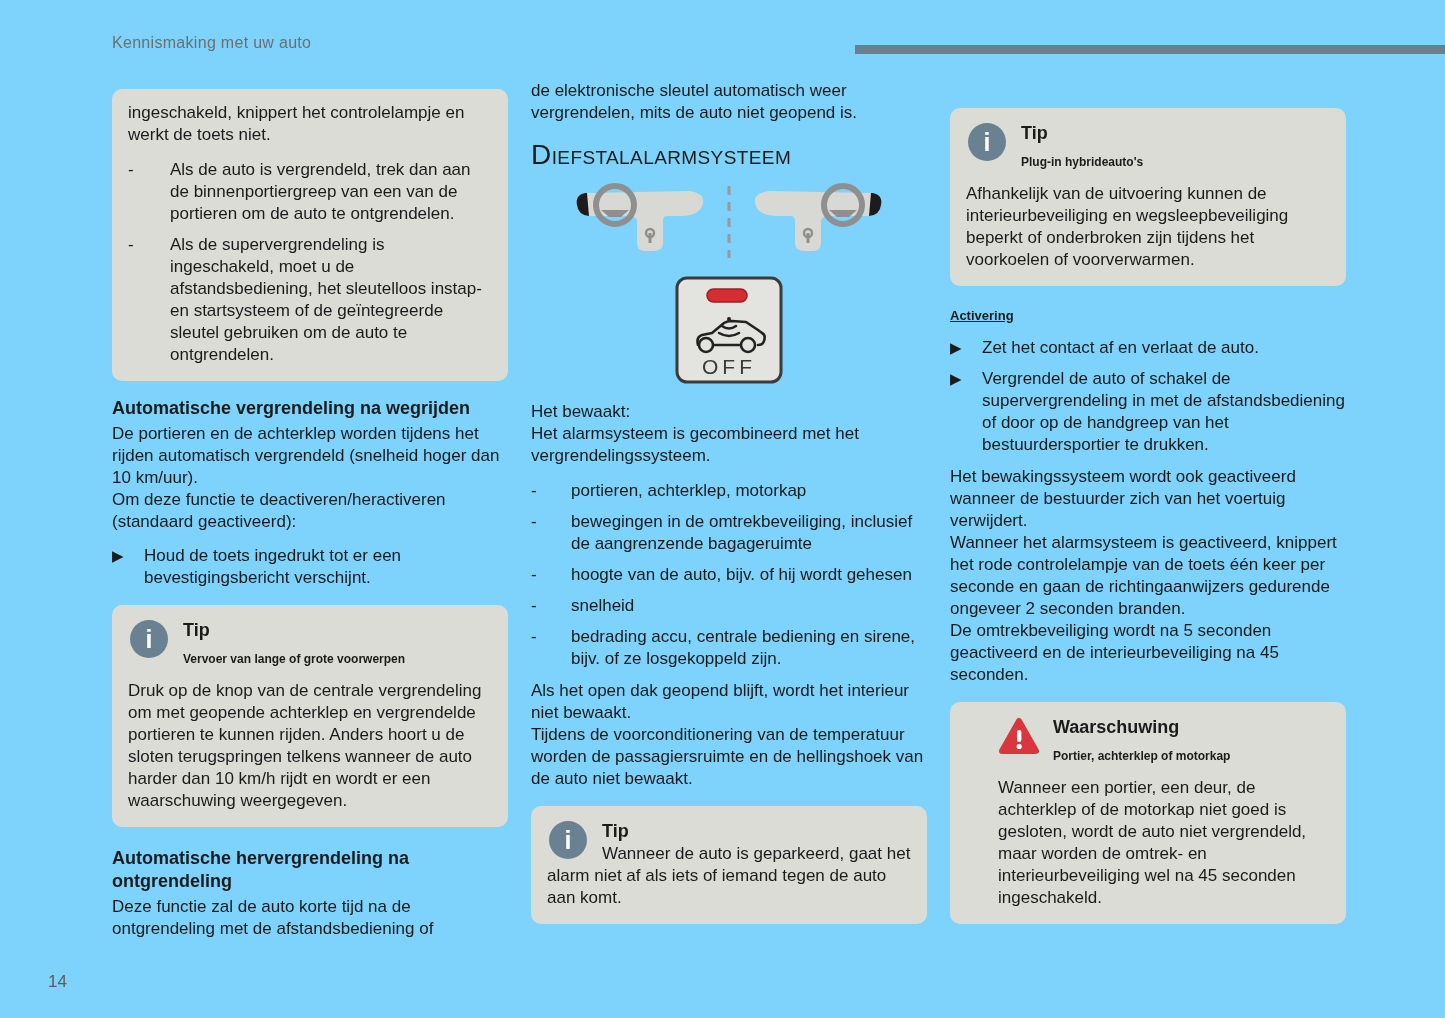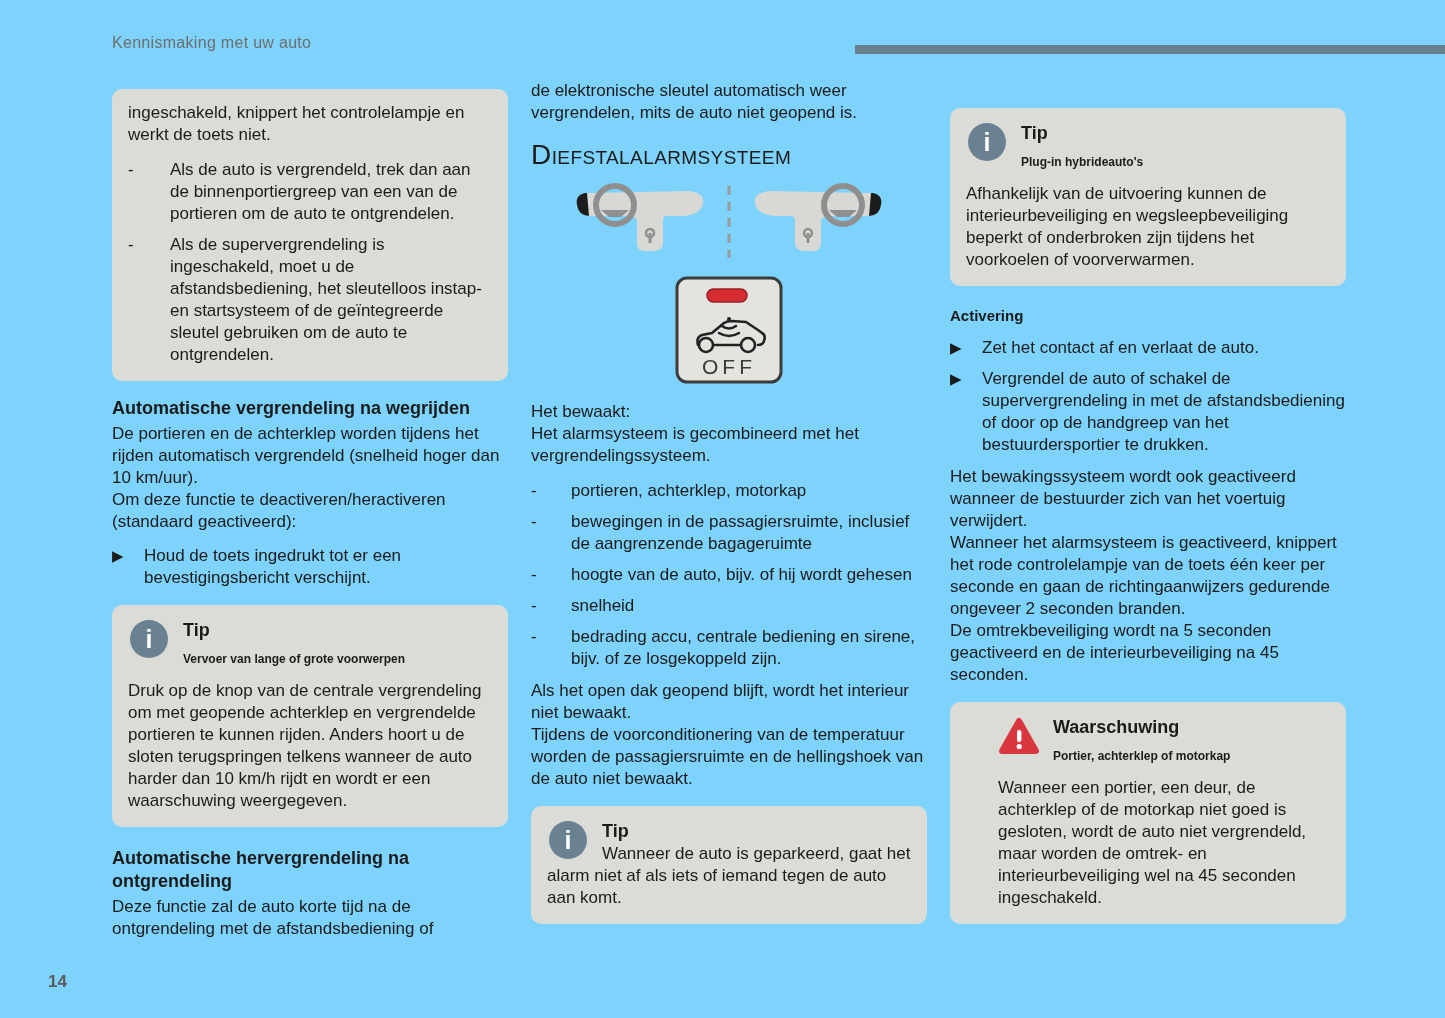--- a/index.html
+++ b/index.html
@@ -57,21 +57,21 @@
   .li{display:flex;margin-top:9px;}
   .li-marker{flex:none;width:40px;}
   .li-arrow .li-marker{font-size:15px;line-height:22px;width:32px;}
   .li-text{flex:1;}
   .box .li-marker{width:42px;}
   
   .figure{margin:6px 0 10px 0;text-align:center;}
   .fig-row{display:flex;justify-content:center;align-items:center;gap:14px;margin-bottom:14px;}
   .page-number{
     position:absolute;left:48px;top:972px;
-    font-weight:bold;font-size:17px;color:#5c5c5c;
+    font-weight:normal;font-size:17px;color:#5c5c5c;
   }
 </style>
 </head>
 <body>
 
 <div class="page">
 
   <div class="header-title">Kennismaking met uw auto</div>
   <div class="accent-bar"></div>
 
@@ -164,21 +164,21 @@
       <p>Het bewaakt:</p>
       <p>Het alarmsysteem is gecombineerd met het vergrendelingssysteem.</p>
 
       <div style="height:4px;"></div>
       <div class="li">
         <span class="li-marker">-</span>
         <span class="li-text">portieren, achterklep, motorkap</span>
       </div>
       <div class="li">
         <span class="li-marker">-</span>
-        <span class="li-text">bewegingen in de passagiersruimte, inclusief de aangrenzende bagageruimte</span>
+        <span class="li-text">bewegingen in de omtrekbeveiliging, inclusief de aangrenzende bagageruimte</span>
       </div>
       <div class="li">
         <span class="li-marker">-</span>
         <span class="li-text">hoogte van de auto, bijv. of hij wordt gehesen</span>
       </div>
       <div class="li">
         <span class="li-marker">-</span>
         <span class="li-text">snelheid</span>
       </div>
       <div class="li">
@@ -199,21 +199,21 @@
 
     <div class="col">
 
       <div class="note-box" style="margin-top:5px;">
         <span class="note-icon">i</span>
         <div class="note-title">Tip</div>
         <div class="note-subtitle">Plug-in hybrideauto's</div>
         <div class="note-body">Afhankelijk van de uitvoering kunnen de interieurbeveiliging en wegsleepbeveiliging beperkt of onderbroken zijn tijdens het voorkoelen of voorverwarmen.</div>
       </div>
 
-      <div class="h-sub" style="font-size:15px;margin-top:18px;">Activering</div>
+      <div class="h-sub" style="font-size:13px;margin-top:18px;text-decoration:underline;">Activering</div>
 
       <div class="li li-arrow" style="margin-top:10px;">
         <span class="li-marker">▶</span>
         <span class="li-text">Zet het contact af en verlaat de auto.</span>
       </div>
       <div class="li li-arrow">
         <span class="li-marker">▶</span>
         <span class="li-text">Vergrendel de auto of schakel de supervergrendeling in met de afstandsbediening of door op de handgreep van het bestuurdersportier te drukken.</span>
       </div>
 

